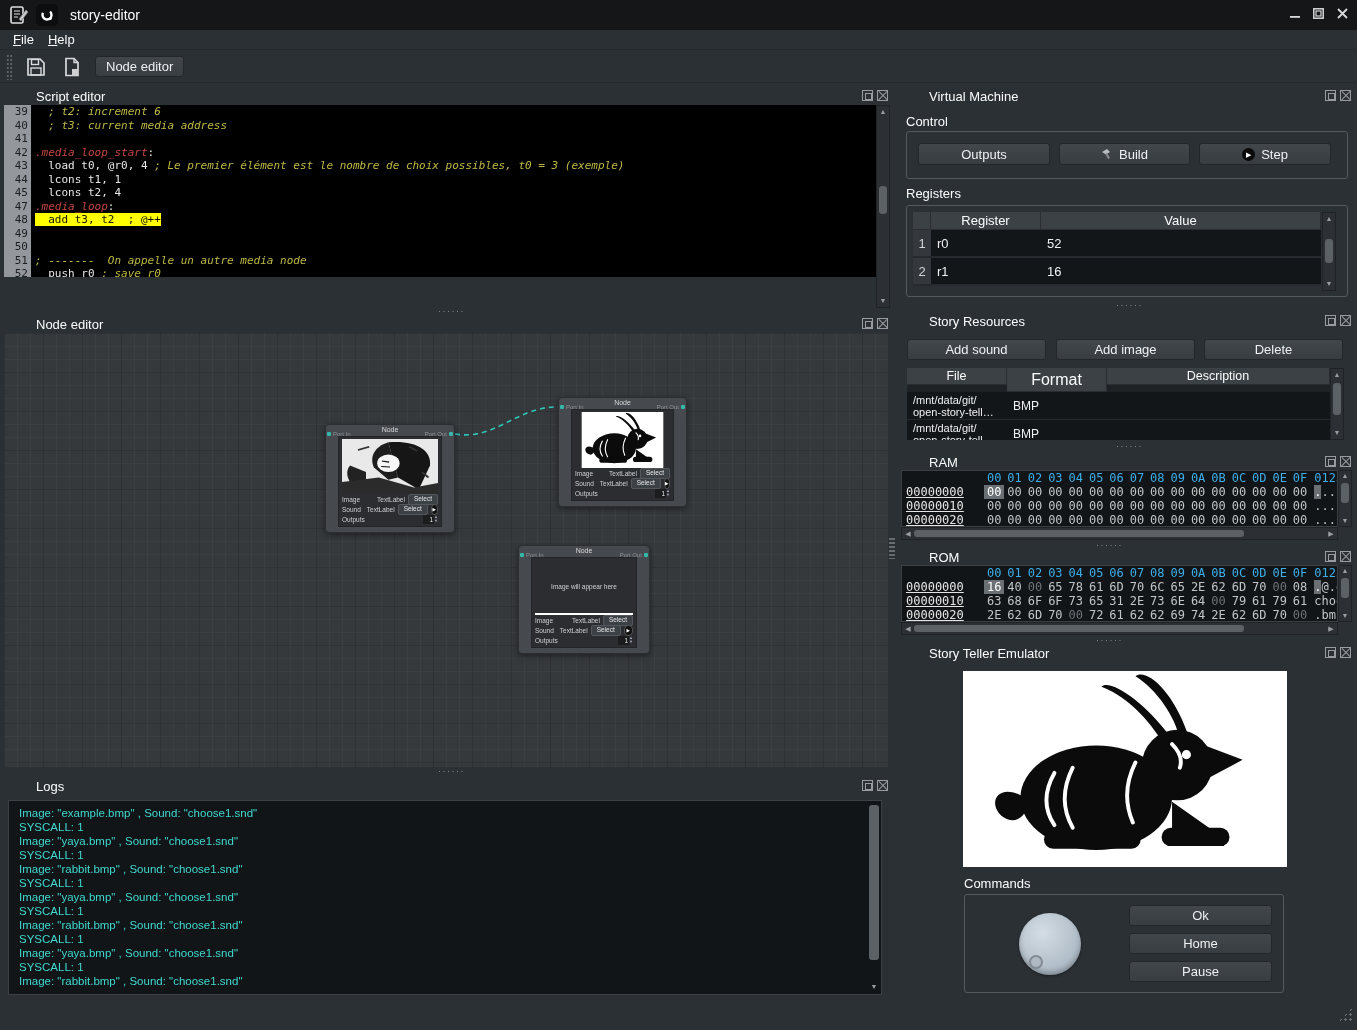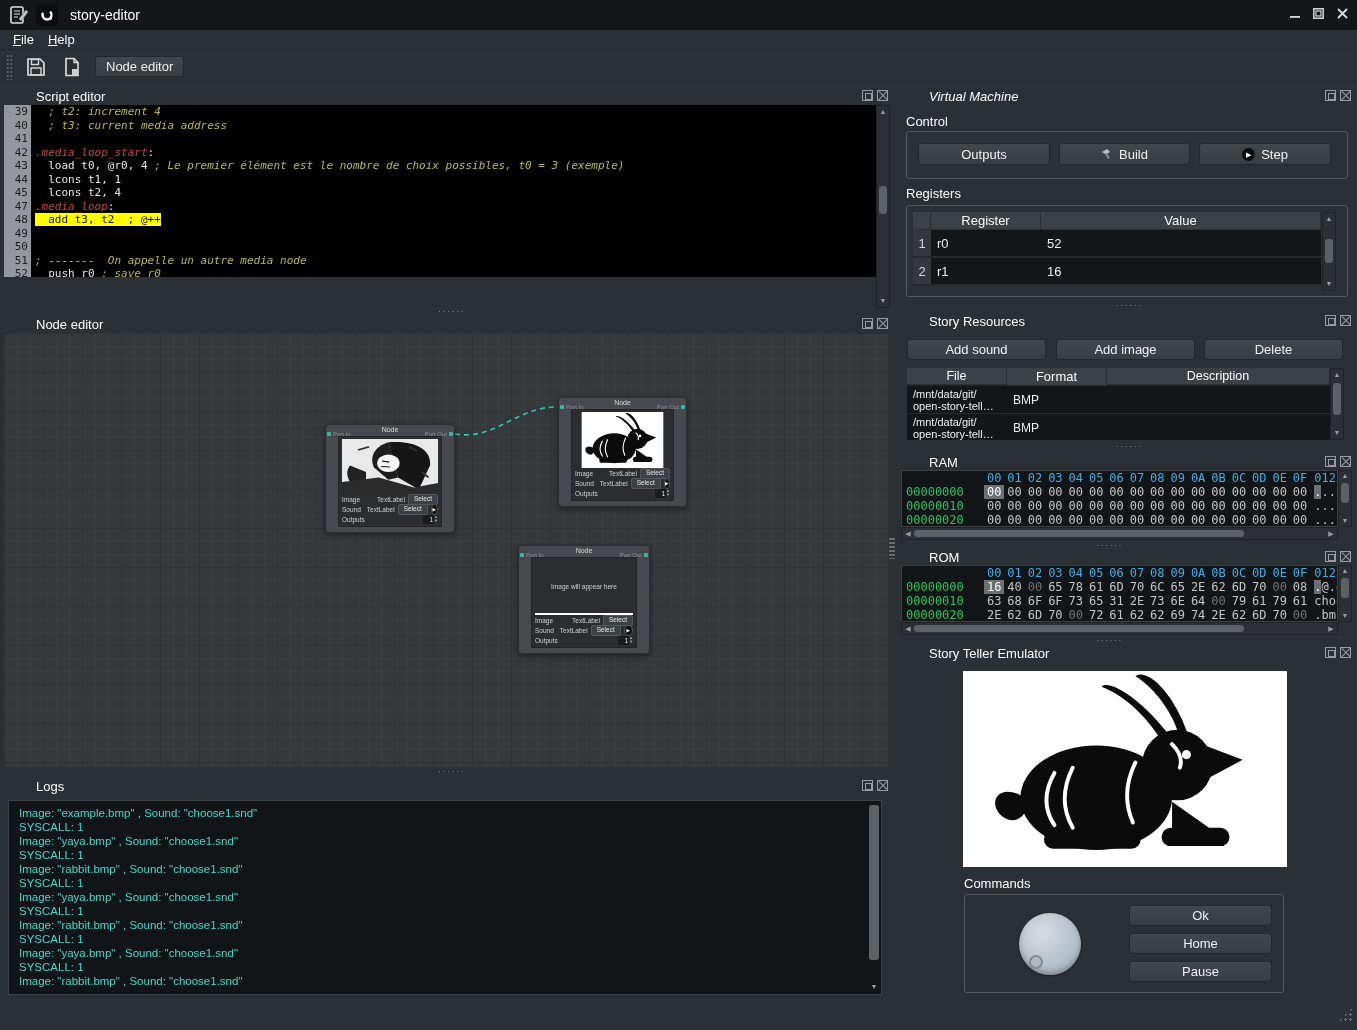--- a/index.html
+++ b/index.html
@@ -89,21 +89,21 @@
   .trow{display:flex;}
   .thc{background:#3c4146;border-right:1px solid #2a2d31;border-bottom:1px solid #2a2d31;
        font-size:13px;color:#fcfcfc;display:flex;align-items:center;justify-content:center;box-sizing:border-box;}
   .tdc{background:#131619;color:#eff0f1;font-size:13px;display:flex;align-items:center;box-sizing:border-box;
        border-bottom:2px solid #26292d;padding-left:6px;}
   .tnum{background:#34383c;color:#d3d5d7;justify-content:center;padding-left:0;}
   
   .hexbox{background:#121517;border:1px solid #3c4043;box-sizing:border-box;overflow:hidden;
           font-family:"DejaVu Sans Mono","Liberation Mono",monospace;font-size:12px;line-height:14px;padding-left:4px;}
   .hexrow{display:flex;white-space:pre;}
-  .hexaddr{flex:0 0 78px;color:#22c55e;}
+  .hexaddr{flex:0 0 78px;color:#e5e5e5;text-decoration:underline;}
   .hexbyte{flex:0 0 20.4px;text-align:center;color:#c2c4c6;}
   .hexbyte.hdr{color:#3daee9;}
   .hexbyte.dim{color:#6e7276;}
   .hexbyte.sel{background:#6b7075;color:#fff;}
   .hexascii{margin-left:4px;color:#c2c4c6;overflow:hidden;flex:1;min-width:0;}
   .hexascii.hdr{color:#3daee9;}
   .selchar{background:#6b7075;color:#fff;}
   
   .gbox{border:1px solid #55595d;border-radius:3px;box-sizing:border-box;}
   .glabel{font-size:13px;color:#fcfcfc;}
@@ -216,21 +216,21 @@
     </span>
     <span class="btn" style="height:21px;padding:0 10px;">Node editor</span>
   </div>
 
   <div class="panel-title" style="left:8px;top:87px;">Script editor</div>
   <div class="dock-icons" style="left:862px;top:90px;">
     <span class="dicon float"></span>
     <span class="dicon close"></span>
   </div>
   <div class="editor abs" id="script-lines" style="left:4px;top:105px;width:872px;height:172px;">
-      <div class="sline"><span class="lno">39</span><span class="lcode"><span class="c-cm">  ; t2: increment 4</span></span></div>
+      <div class="sline"><span class="lno">39</span><span class="lcode"><span class="c-cm">  ; t2: increment 6</span></span></div>
       <div class="sline"><span class="lno">40</span><span class="lcode"><span class="c-cm">  ; t3: current media address</span></span></div>
       <div class="sline"><span class="lno">41</span><span class="lcode"></span></div>
       <div class="sline"><span class="lno">42</span><span class="lcode"><span class="c-lbl">.media_loop_start</span><span class="c-pl">:</span></span></div>
       <div class="sline"><span class="lno">43</span><span class="lcode"><span class="c-pl">  load t0, @r0, 4 </span><span class="c-cm">; Le premier élément est le nombre de choix possibles, t0 = 3 (exemple)</span></span></div>
       <div class="sline"><span class="lno">44</span><span class="lcode"><span class="c-pl">  lcons t1, 1</span></span></div>
       <div class="sline"><span class="lno">45</span><span class="lcode"><span class="c-pl">  lcons t2, 4</span></span></div>
       <div class="sline"><span class="lno">47</span><span class="lcode"><span class="c-lbl">.media_loop</span><span class="c-pl">:</span></span></div>
       <div class="sline"><span class="lno">48</span><span class="lcode"><span class="c-hl">  add t3, t2  ; @++</span></span></div>
       <div class="sline"><span class="lno">49</span><span class="lcode"></span></div>
       <div class="sline"><span class="lno">50</span><span class="lcode"></span></div>
@@ -399,21 +399,21 @@
       <div class="logline">SYSCALL: 1</div>
       <div class="logline">Image: "rabbit.bmp" , Sound: "choose1.snd"</div>
     </div>
   <div class="vscroll" style="left:867px;top:801px;width:14px;height:193px;background:transparent;border:none;">
     <span class="sthumb" style="left:2px;right:2px;top:4px;height:155px;"></span>
     <span class="sarrow" style="bottom:2px;">▼</span>
   </div>
 
   <div class="vhandle" style="left:889px;top:537px;"></div>
 
-  <div class="panel-title" style="left:901px;top:87px;font-style:italic;">Virtual Machine</div>
+  <div class="panel-title" style="left:901px;top:87px;">Virtual Machine</div>
   <div class="dock-icons" style="left:1325px;top:90px;">
     <span class="dicon float"></span>
     <span class="dicon close"></span>
   </div>
   <span class="glabel abs" style="left:906px;top:114px;">Control</span>
   <div class="gbox abs" style="left:906px;top:131px;width:442px;height:48px;"></div>
   <span class="btn abs" style="left:918px;top:143px;width:132px;height:22px;">Outputs</span>
   <span class="btn abs" style="left:1059px;top:143px;width:131px;height:22px;">
     <svg width="12" height="12" viewBox="0 0 12 12">
         <path d="M1,4 L6,1 L9,4 L5,6.5 Z" fill="#b9bdc1"></path>
@@ -455,21 +455,21 @@
   <div class="dock-icons" style="left:1325px;top:315px;">
     <span class="dicon float"></span>
     <span class="dicon close"></span>
   </div>
   <span class="btn abs" style="left:907px;top:339px;width:139px;height:21px;">Add sound</span>
   <span class="btn abs" style="left:1056px;top:339px;width:139px;height:21px;">Add image</span>
   <span class="btn abs" style="left:1204px;top:339px;width:139px;height:21px;">Delete</span>
   <div class="tframe abs" id="resources-table" style="left:907px;top:368px;width:423px;height:72px;border:none;">
       <div class="trow">
         <span class="thc" style="width: 100px; height: 17px; font-size: 12.5px;">File</span>
-        <span class="thc" style="width: 100px; height: 18px; font-size: 13px; text-align: center;">Format</span>
+        <span class="thc" style="width: 100px; height: 24px; font-size: 16px; text-align: center;">Format</span>
         <span class="thc" style="flex: 1 1 0%; height: 17px; font-size: 12.5px;">Description</span>
       </div>
       <div class="trow">
         <span class="tdc" style="width: 100px; height: 28px; flex-direction: column; align-items: flex-start; justify-content: center; font-size: 11px; line-height: 12px; border-bottom: 1px solid rgb(38, 41, 45);">
           <div>/mnt/data/git/</div>
           <div>open-story-tell…</div>
         </span>
         <span class="tdc" style="width: 100px; height: 28px; font-size: 12px; border-bottom: 1px solid rgb(38, 41, 45);">BMP</span>
         <span class="tdc" style="flex: 1 1 0%; height: 28px; border-bottom: 1px solid rgb(38, 41, 45);"></span>
       </div>

